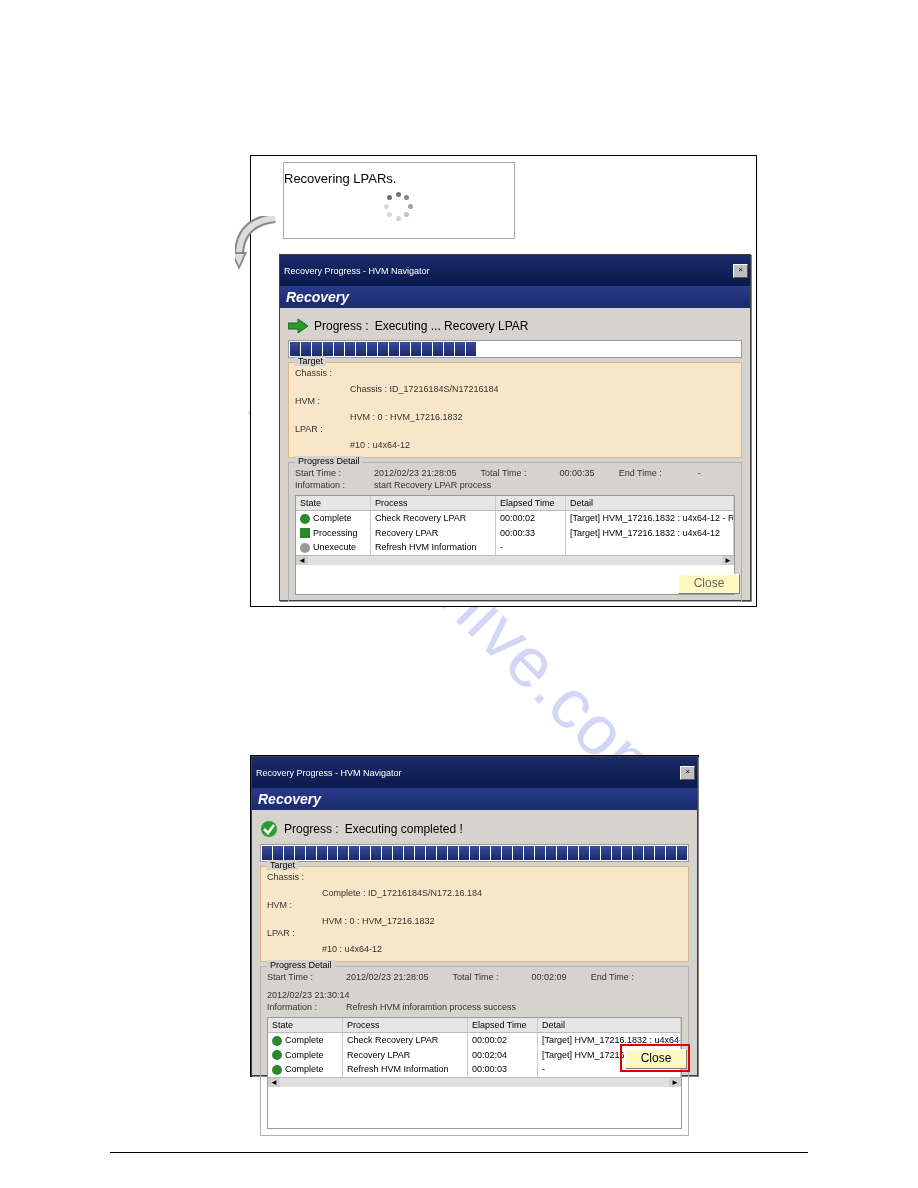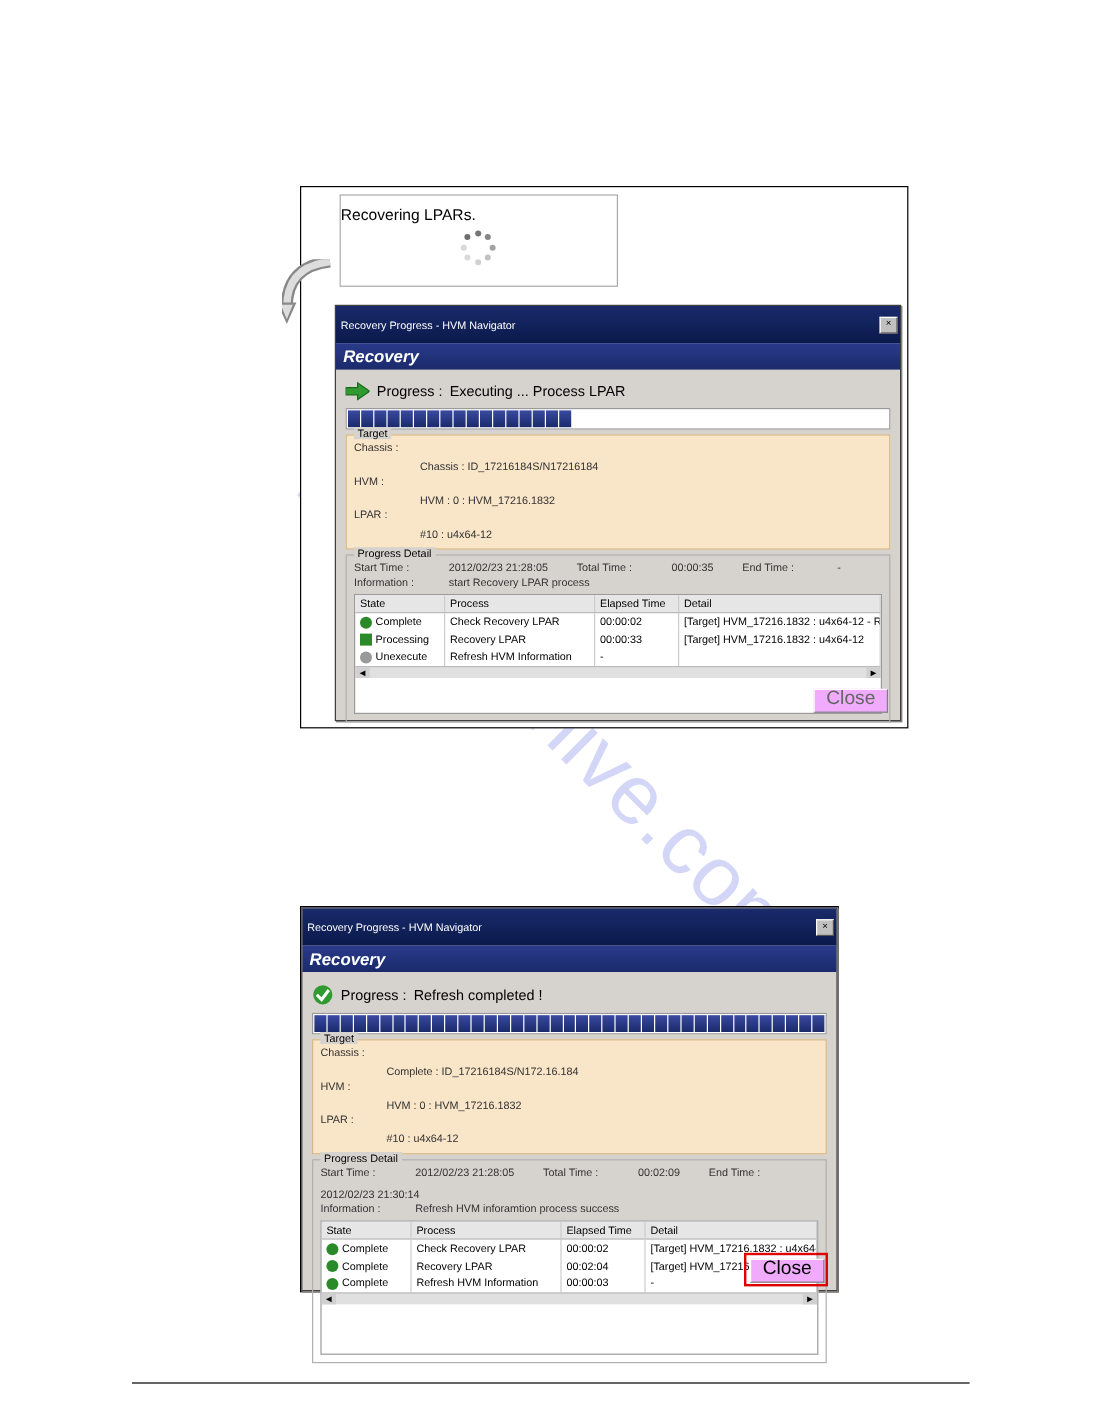--- a/index.html
+++ b/index.html
@@ -220,24 +220,24 @@
     display:flex; justify-content:space-between;
     background:#e0e0e0; border-top:1px solid #bbb;
     font-size:8px;
   }
   .hscroll .btn { width:12px; text-align:center; background:#d0d0d0; }
 
   .close-btn {
     position:absolute;
     right:10px; bottom:6px;
     width:60px; height:18px;
-    background:#f0abfc;
+    background:#fef9c3;
     border:1px solid #808080;
     border-top-color:#fff; border-left-color:#fff;
-    font-size:16px;
+    font-size:12px;
     color:#666;
     text-align:center; line-height:16px;
   }
   .close-btn.enabled { color:#000; }
   .close-highlight {
     position:absolute;
     right:7px; bottom:3px;
     width:66px; height:24px;
     border:2px solid #e00000;
     pointer-events:none;
@@ -277,21 +277,21 @@
           <div class="w-btn">×</div>
         </div>
       </div>
       <div class="banner">Recovery</div>
       <div class="win-body">
         <div class="status-row">
           <svg class="arrow-icon" viewBox="0 0 20 16">
             <polygon points="0,5 10,5 10,1 20,8 10,15 10,11 0,11" fill="#2f9a2f" stroke="#1a6a1a"></polygon>
           </svg>
           <span>Progress :</span>
-          <span>Executing ...  Process LPAR</span>
+          <span>Executing ...  Recovery LPAR</span>
         </div>
         <div class="progress-bar" id="pb1">
             <div class="progress-seg"></div>
             <div class="progress-seg"></div>
             <div class="progress-seg"></div>
             <div class="progress-seg"></div>
             <div class="progress-seg"></div>
             <div class="progress-seg"></div>
             <div class="progress-seg"></div>
             <div class="progress-seg"></div>
@@ -406,21 +406,21 @@
         </div>
       </div>
       <div class="banner">Recovery</div>
       <div class="win-body">
         <div class="status-row">
           <svg class="check-icon" viewBox="0 0 18 18">
             <circle cx="9" cy="9" r="8" fill="#2f9a2f"></circle>
             <path d="M4 9 L8 13 L14 5" stroke="#fff" stroke-width="2.5" fill="none"></path>
           </svg>
           <span>Progress :</span>
-          <span>Refresh completed !</span>
+          <span>Executing completed !</span>
         </div>
         <div class="progress-bar" id="pb2">
             <div class="progress-seg"></div>
             <div class="progress-seg"></div>
             <div class="progress-seg"></div>
             <div class="progress-seg"></div>
             <div class="progress-seg"></div>
             <div class="progress-seg"></div>
             <div class="progress-seg"></div>
             <div class="progress-seg"></div>

